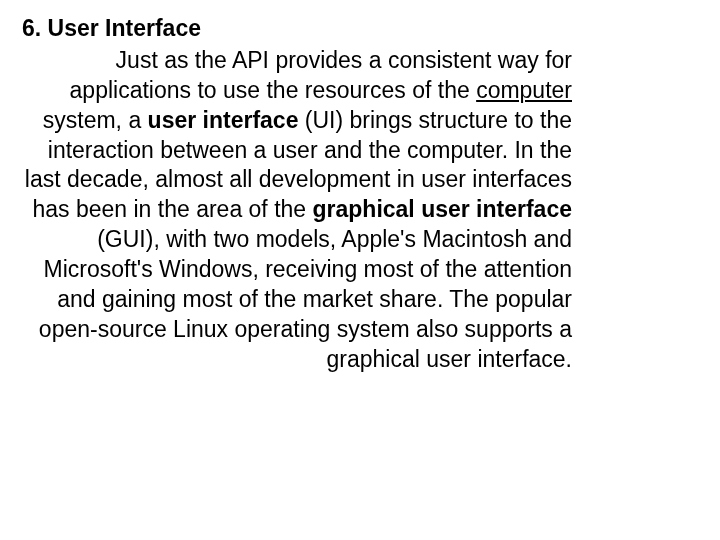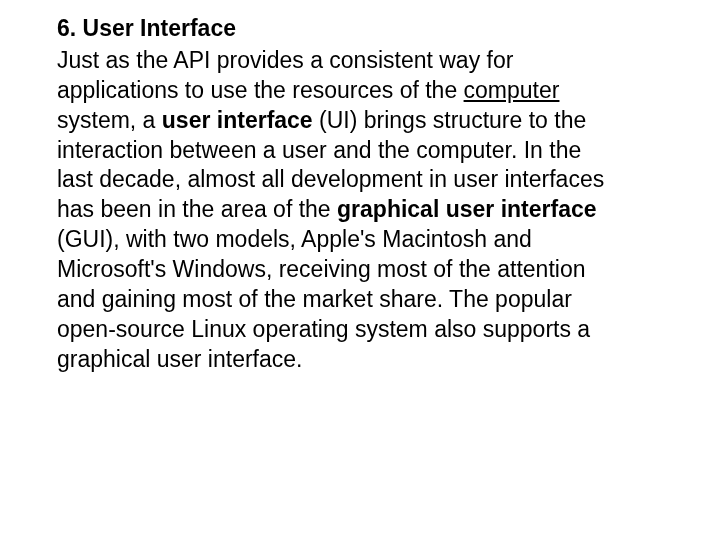--- a/index.html
+++ b/index.html
@@ -7,35 +7,35 @@
     padding: 0;
     width: 720px;
     height: 540px;
     background: #ffffff;
     font-family: Arial, Helvetica, sans-serif;
   }
   .page {
     padding: 14px 20px 20px 22px;
     box-sizing: border-box;
     width: 592px;
-    margin-left: 35px;
   }
   .heading {
     font-size: 23px;
     line-height: 1.3;
     font-weight: bold;
     color: #000;
     margin: 0 0 2px 0;
   }
   .body-text {
     font-size: 23px;
     line-height: 1.3;
     color: #000;
     margin: 0;
     max-width: 560px;
+    text-align: right;
   }
   .body-text strong {
     font-weight: bold;
   }
   .linkish {
     text-decoration: underline;
     color: #000;
   }
 </style>
 </head>

